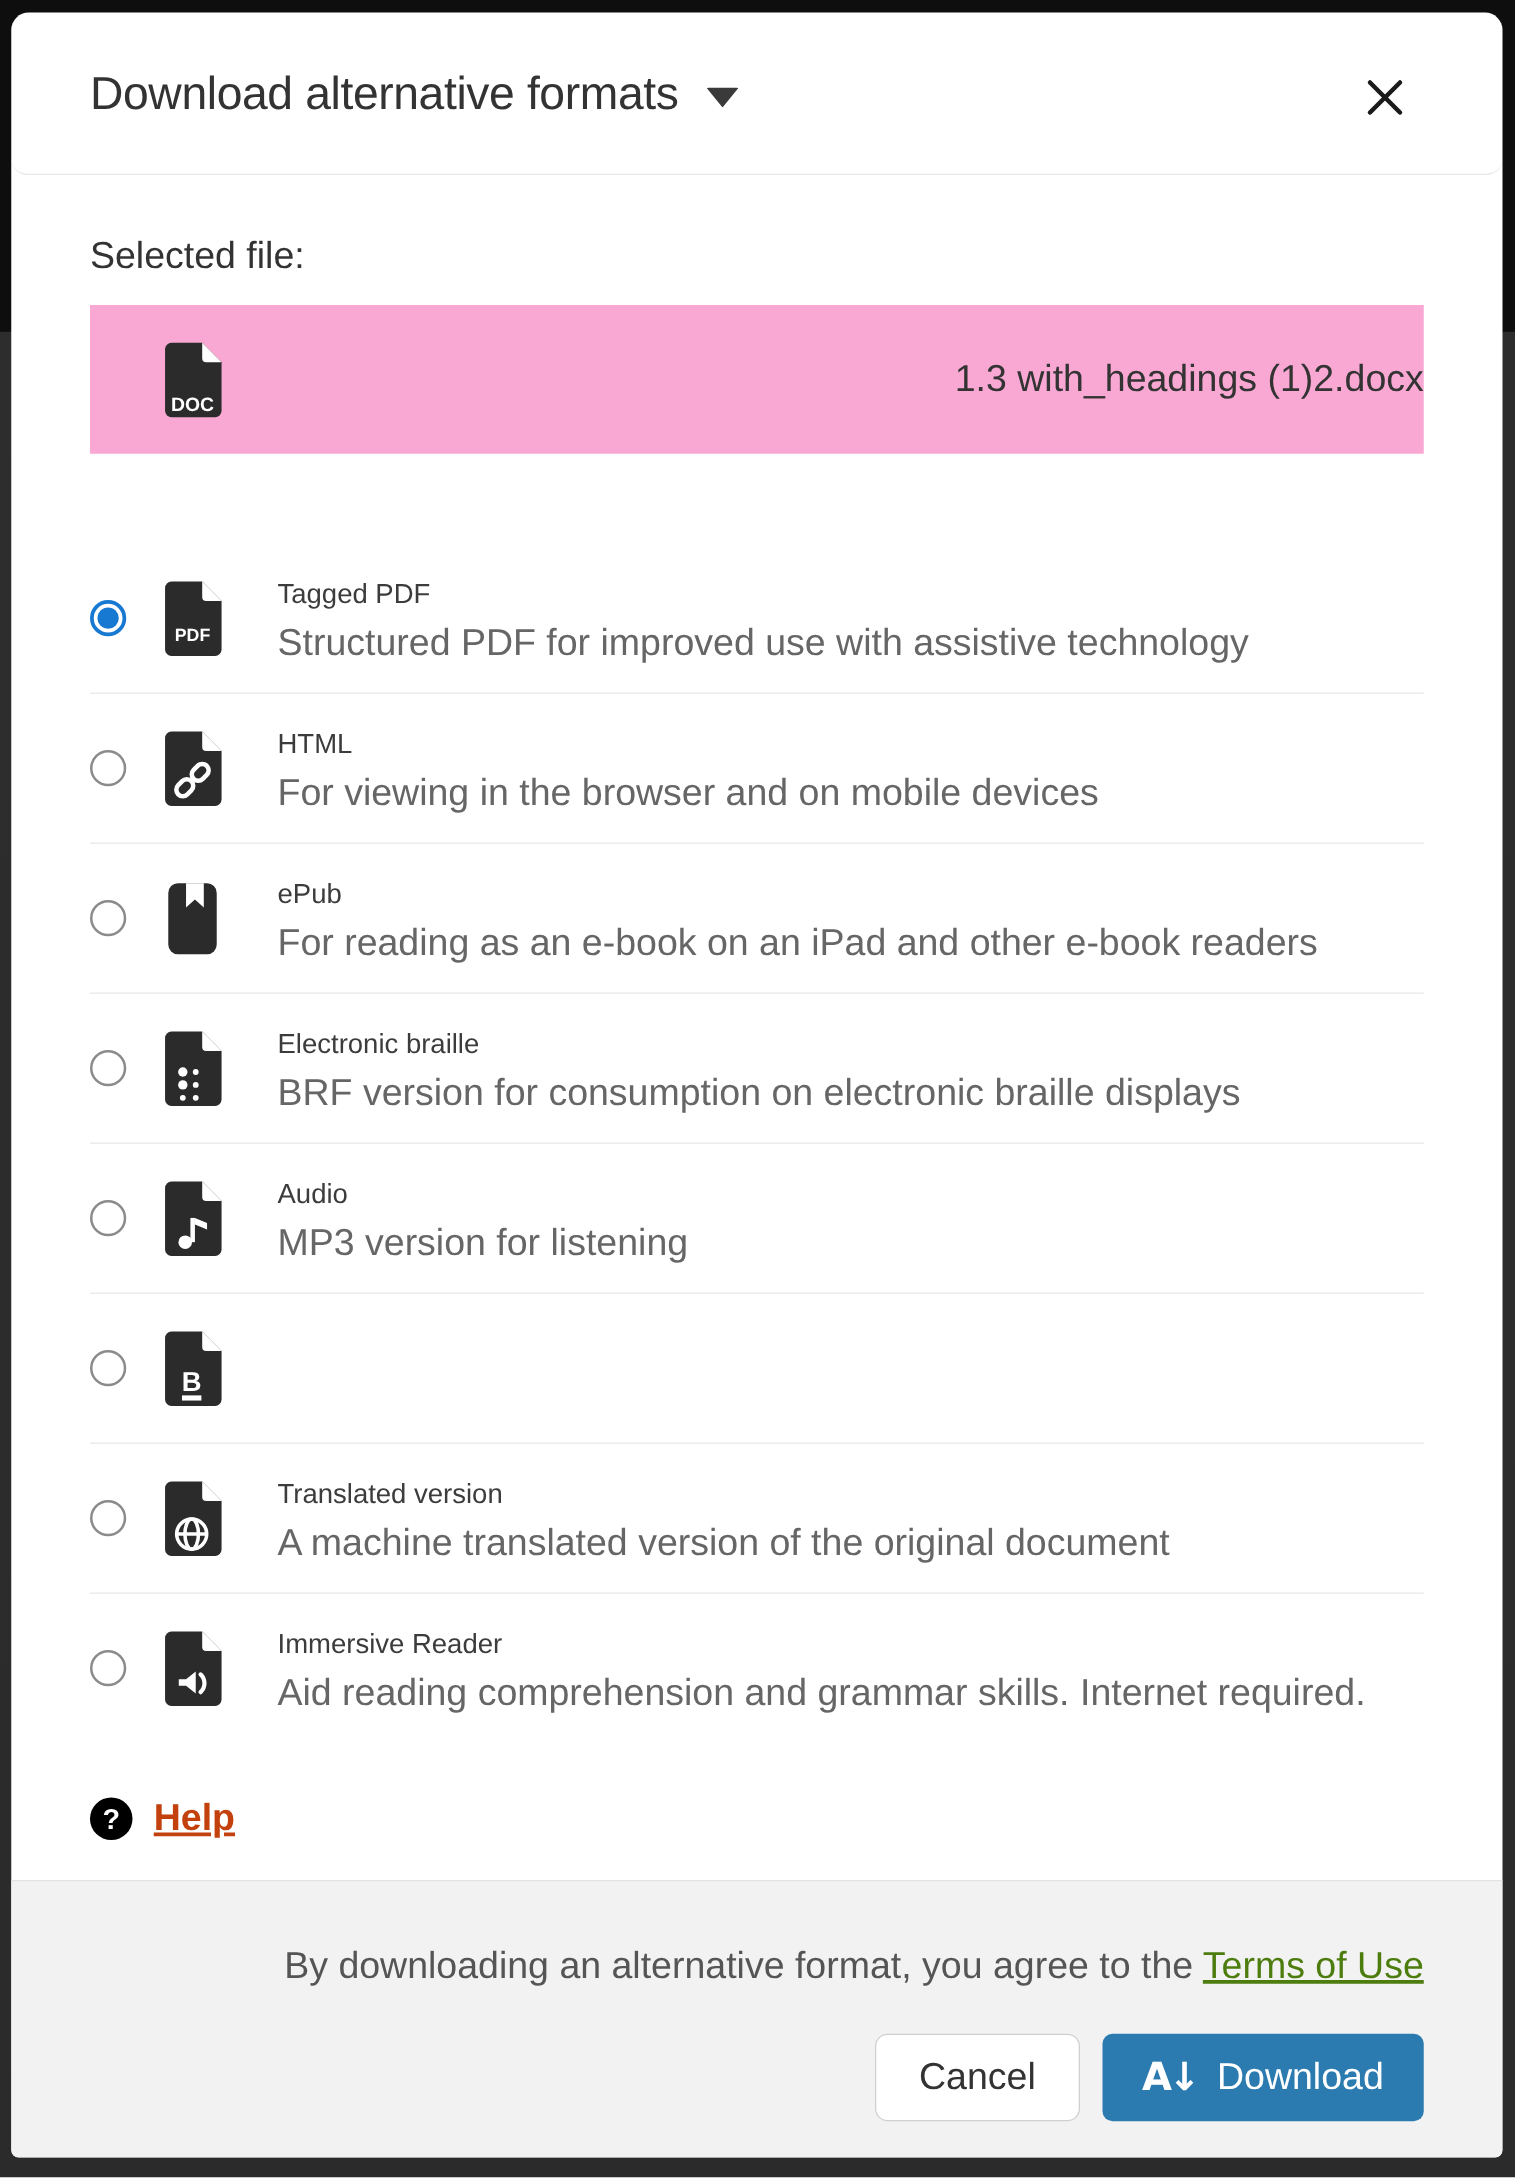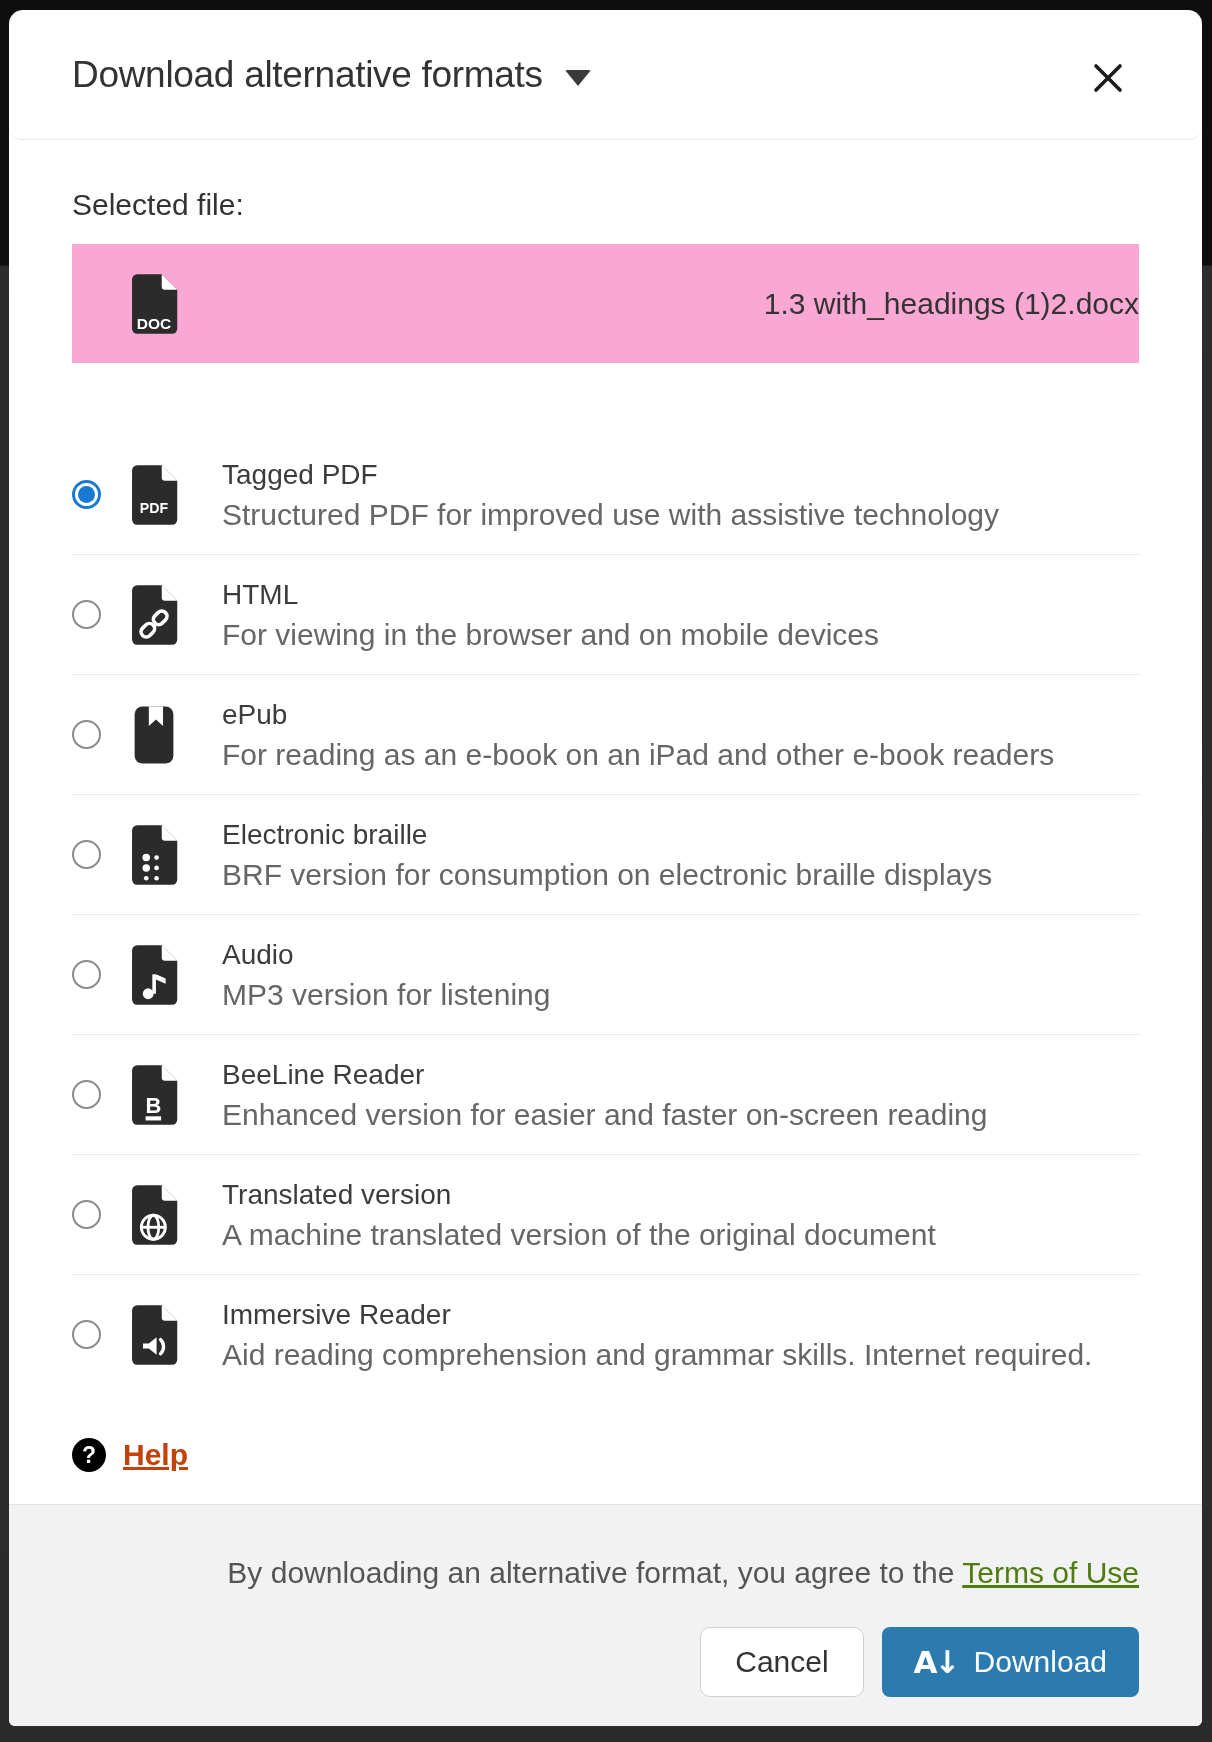--- a/index.html
+++ b/index.html
@@ -50,21 +50,21 @@
   .radio{
     position:relative;width:29px;height:29px;border-radius:50%;
     border:2px solid #8b8b8b;background:#fff;box-sizing:border-box;flex:0 0 auto;
   }
   .radio.selected{border:3px solid #1879d2;}
   .radio.selected::after{
     content:"";position:absolute;inset:3px;border-radius:50%;background:#1879d2;
   }
   .row-icon{width:52px;height:62px;margin-left:27px;flex:0 0 auto;display:block;}
   .row-text{margin-left:42px;display:flex;flex-direction:column;}
-  .row-title{font-size:28px;line-height:40px;color:#3c3c3c;}
+  .row-title{font-size:22px;line-height:40px;color:#3c3c3c;}
   .row-desc{font-size:30px;line-height:40px;color:#666;}
   
   .help{margin-top:44px;display:inline-flex;align-items:center;cursor:pointer;text-decoration:none;}
   .help-icon{
     width:34px;height:34px;border-radius:50%;background:#000;color:#fff;
     display:flex;align-items:center;justify-content:center;
     font-size:23px;font-weight:bold;flex:0 0 auto;
   }
   .help-label{margin-left:17px;font-size:30px;font-weight:bold;color:#c2410c;text-decoration:underline;}
   
@@ -198,24 +198,20 @@
         </div>
 
         <div class="format-row">
           <span class="radio"></span>
           <svg class="row-icon" viewBox="0 0 40 48">
             <path d="M7 1h19L38 13v30a4 4 0 0 1-4 4H7a4 4 0 0 1-4-4V5a4 4 0 0 1 4-4z" fill="#2b2b2b"></path>
             <path d="M26 1l12 12h-9.5A2.5 2.5 0 0 1 26 10.5z" fill="#ffffff"></path>
             <text x="19.5" y="38" text-anchor="middle" font-size="17" font-weight="bold" fill="#ffffff">B</text>
             <rect x="13.5" y="40.5" width="12" height="3.2" fill="#fff"></rect>
           </svg>
-          <span class="row-text">
-            <span class="row-title">BeeLine Reader</span>
-            <span class="row-desc">Enhanced version for easier and faster on-screen reading</span>
-          </span>
         </div>
 
         <div class="format-row">
           <span class="radio"></span>
           <svg class="row-icon" viewBox="0 0 40 48">
             <path d="M7 1h19L38 13v30a4 4 0 0 1-4 4H7a4 4 0 0 1-4-4V5a4 4 0 0 1 4-4z" fill="#2b2b2b"></path>
             <path d="M26 1l12 12h-9.5A2.5 2.5 0 0 1 26 10.5z" fill="#ffffff"></path>
             <g stroke="#ffffff" stroke-width="2.2" fill="none">
               <circle cx="19.5" cy="33.5" r="9.3"></circle>
               <ellipse cx="19.5" cy="33.5" rx="4.2" ry="9.3"></ellipse>

